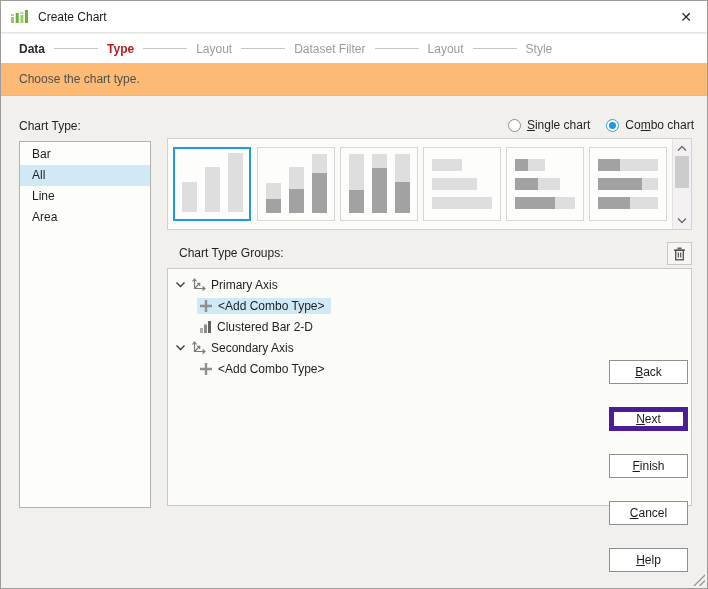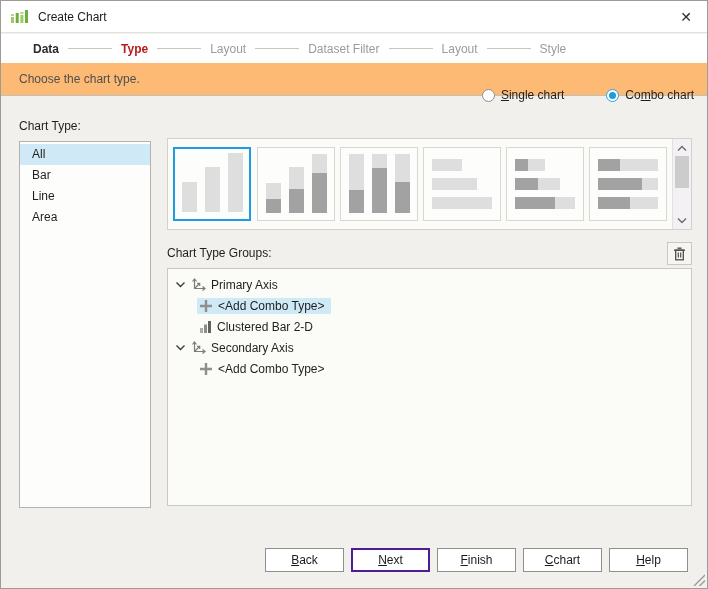--- a/index.html
+++ b/index.html
@@ -10,32 +10,32 @@
   }
   
   .titlebar{position:absolute;top:0;left:0;right:0;height:32px;background:#fff;
     border-bottom:1px solid #e2e2e0;display:flex;align-items:center;padding:0 10px;box-sizing:border-box;}
   .app-icon{width:18px;height:16px;flex:0 0 auto;}
   .title{margin-left:9px;color:#1b1b1b;}
   .close-btn{position:absolute;top:0;right:4px;width:34px;height:32px;display:flex;
     align-items:center;justify-content:center;font-size:14px;color:#2b2b2b;cursor:pointer;}
   
   .steps{position:absolute;top:33px;left:0;right:0;height:29px;background:#fff;
-    display:flex;align-items:center;padding-left:32px;box-sizing:border-box;}
+    display:flex;align-items:center;padding-left:18px;box-sizing:border-box;}
   .step{white-space:nowrap;}
   .step.completed{font-weight:bold;color:#2b2b2b;}
   .step.current{font-weight:bold;color:#b91c1c;}
   .step.upcoming{color:#9b9b9b;}
   .step-sep{width:44px;height:1px;background:#c6c6c4;margin:0 9px;}
   
   .subtitle-row{position:absolute;top:62px;left:0;right:0;height:33px;background:#fdba74;
     border-bottom:1px solid #bfbfbc;display:flex;align-items:center;padding-left:18px;
     box-sizing:border-box;color:#4f4f4f;}
   
-  .radio-group{position:absolute;top:87px;right:13px;display:flex;gap:42px;}
+  .radio-group{position:absolute;top:117px;right:13px;display:flex;gap:16px;}
   .radio{display:flex;align-items:center;gap:6px;cursor:pointer;}
   .radio-circle{position:relative;width:13px;height:13px;border-radius:50%;
     background:#fff;border:1px solid #8e8e8e;box-sizing:border-box;flex:0 0 auto;}
   .radio.selected .radio-circle{border-color:#2aa3de;}
   .radio.selected .radio-circle::after{content:"";position:absolute;left:2px;top:2px;
     width:7px;height:7px;border-radius:50%;background:#1e9add;}
   .key{text-decoration:underline;}
   
   .label{position:absolute;color:#1f1f1f;}
   .lbl-chart-type{left:18px;top:118px;}
@@ -59,37 +59,37 @@
   .hbars{display:flex;flex-direction:column;gap:7px;width:100%;padding:0 2px;}
   .hbar{display:flex;height:12px;}
   
   .vscroll{position:absolute;top:0;bottom:0;right:0;width:19px;background:#f3f1f4;
     border-left:1px solid #e2e1de;box-sizing:border-box;}
   .sb-arrow{position:absolute;left:0;width:100%;height:14px;display:flex;
     align-items:center;justify-content:center;cursor:pointer;}
   .sb-arrow.up{top:2px;} .sb-arrow.down{bottom:2px;}
   .sb-thumb{position:absolute;left:2px;top:17px;width:14px;height:32px;background:#cccccc;cursor:pointer;}
   
-  .lbl-groups{left:166px;top:245px;}
+  .lbl-groups{left:178px;top:245px;}
   .trash-btn{position:absolute;left:666px;top:241px;width:25px;height:23px;background:#f6f5f2;
     border:1px solid #c9c8c5;box-sizing:border-box;display:flex;align-items:center;
     justify-content:center;cursor:pointer;}
   .tree-panel{position:absolute;left:166px;top:267px;width:525px;height:238px;
     background:#fbfbf8;border:1px solid #c9c8c5;box-sizing:border-box;padding-top:5px;}
   .tree-row{display:flex;align-items:center;height:21px;padding-left:7px;cursor:pointer;}
   .tree-row.child{padding-left:29px;}
   .chev{width:11px;height:11px;margin-right:3px;flex:0 0 auto;}
   .row-inner{display:flex;align-items:center;padding:1px 6px 1px 2px;}
   .tree-row.selected .row-inner{background:#cfe9f7;}
   .tree-icon{margin-right:5px;flex:0 0 auto;}
   
-  .footer-buttons{position:absolute;right:19px;bottom:16px;display:flex;gap:7px;}
+  .footer-buttons{position:absolute;right:19px;bottom:16px;display:flex;gap:23px;flex-direction:column;}
   .btn{width:79px;height:24px;background:#fff;border:1px solid #8f8f8f;box-sizing:border-box;
     display:flex;align-items:center;justify-content:center;cursor:pointer;color:#1a1a1a;}
-  .btn.default{border:2px solid #4c1d95;}
+  .btn.default{border:5px solid #4c1d95;}
   .resize-grip{position:absolute;right:2px;bottom:2px;width:15px;height:15px;cursor:nwse-resize;}
 </style>
 </head>
 <body>
 
 <div class="dialog">
 
   <div class="titlebar">
     <svg class="app-icon" viewBox="0 0 18 16">
       <rect x="0" y="8" width="3" height="6" fill="#9ccd62"></rect>
@@ -127,22 +127,22 @@
       <span><span></span><span class="key">S</span><span>ingle chart</span></span>
     </span>
     <span class="radio selected">
       <span class="radio-circle"></span>
       <span><span>Co</span><span class="key">m</span><span>bo chart</span></span>
     </span>
   </div>
 
   <span class="label lbl-chart-type">Chart Type:</span>
   <div class="type-list">
+    <div class="type-item">Bar</div>
     <div class="type-item selected">All</div>
-    <div class="type-item">Bar</div>
     <div class="type-item">Line</div>
     <div class="type-item">Area</div>
   </div>
 
   <div class="gallery">
     <div class="thumb selected" style="left:5px;">
       <div class="vbars">
         <span class="vbar">
             <i class="seg light" style="height:30px;"></i>
           </span>
@@ -319,21 +319,21 @@
     <span class="btn">
         <span><span></span><span class="key">B</span><span>ack</span></span>
       </span>
     <span class="btn default">
         <span><span></span><span class="key">N</span><span>ext</span></span>
       </span>
     <span class="btn">
         <span><span></span><span class="key">F</span><span>inish</span></span>
       </span>
     <span class="btn">
-        <span><span></span><span class="key">C</span><span>chart</span></span>
+        <span><span></span><span class="key">C</span><span>ancel</span></span>
       </span>
     <span class="btn">
         <span><span></span><span class="key">H</span><span>elp</span></span>
       </span>
   </div>
 
   <svg class="resize-grip" viewBox="0 0 15 15">
     <path d="M4 15 L15 4 M9.5 15 L15 9.5" stroke="#9a9a98" stroke-width="1.4" fill="none"></path>
   </svg>
 

